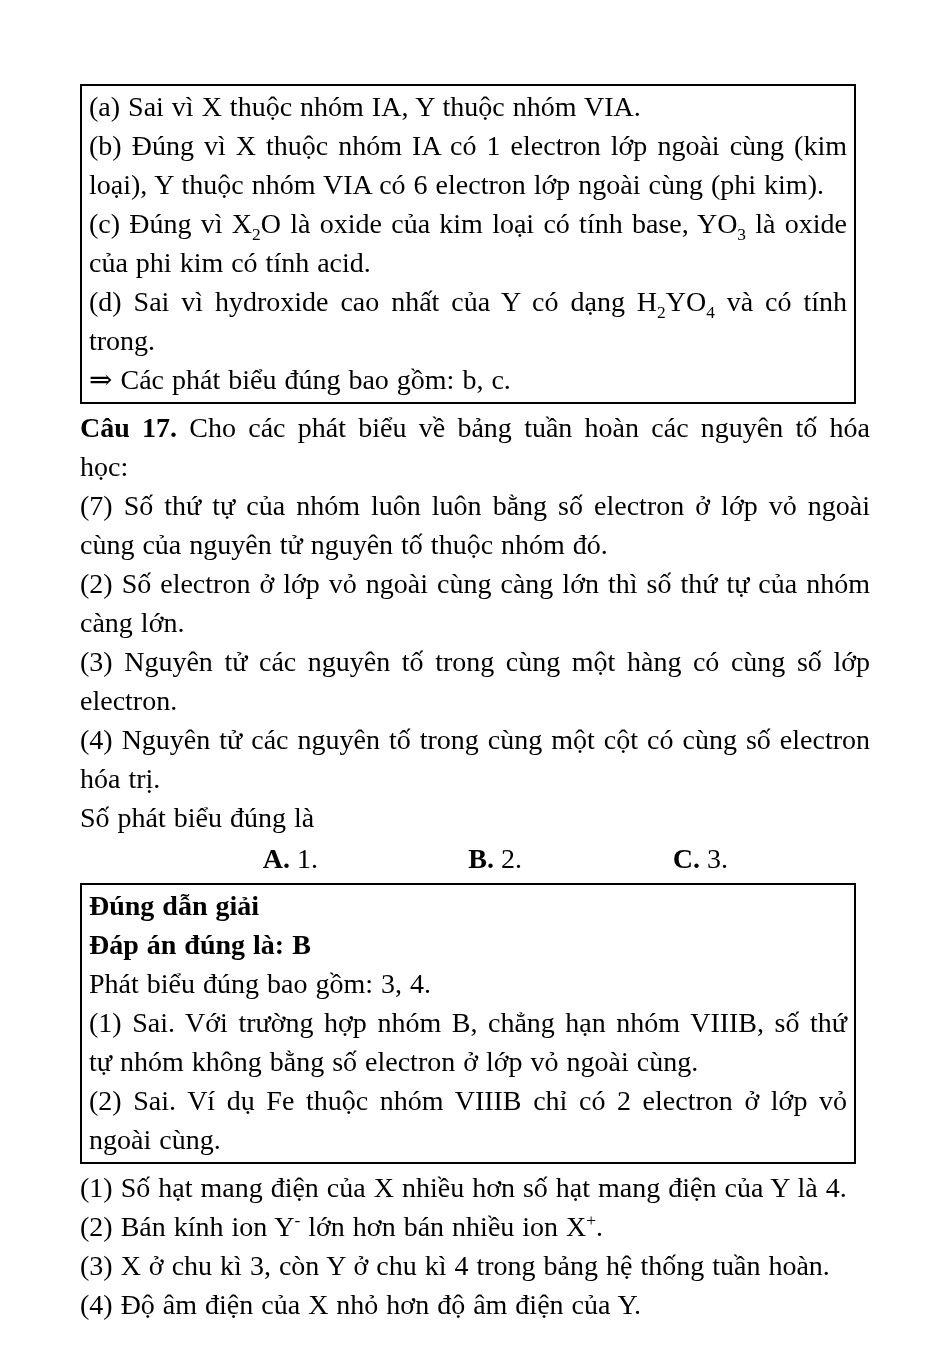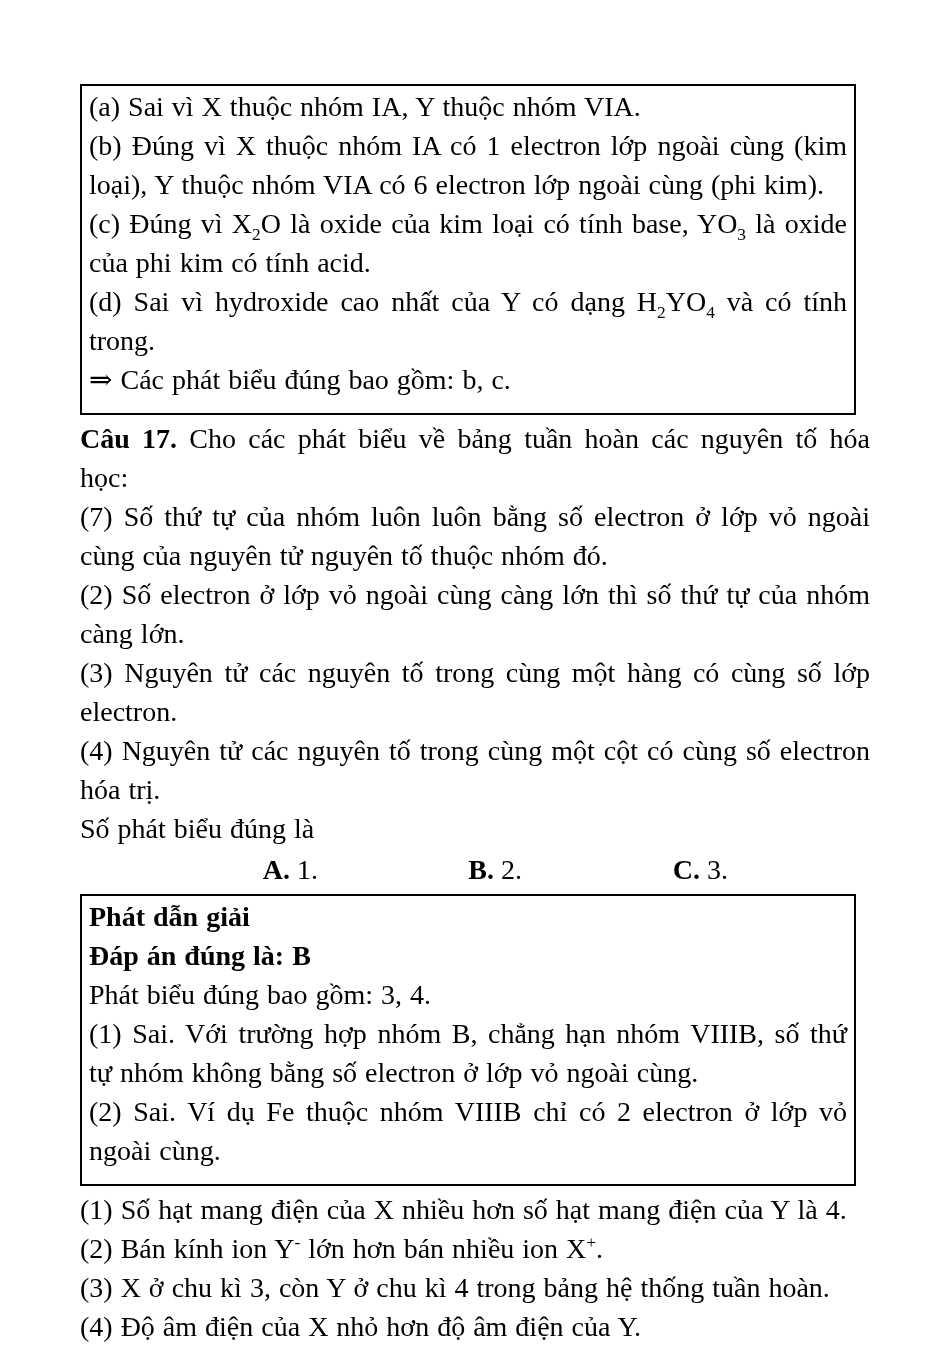--- a/index.html
+++ b/index.html
@@ -21,21 +21,21 @@
   }
   .para {
     font-size: 28px;
     line-height: 39px;
     margin: 0;
     text-align: justify;
     word-spacing: 1px;
   }
   .box {
     border: 2px solid #000000;
-    padding: 1px 7px 14px 7px;
+    padding: 1px 7px 3px 7px;
     margin: 0 14px 3px 0;
   }
   .box .para {
     line-height: 39px;
   }
   .section {
     margin-top: 4px;
   }
   .options-row {
     display: grid;
@@ -75,21 +75,21 @@
     <p class="para"><span>(4) Nguyên tử các nguyên tố trong cùng một cột có cùng số electron hóa trị.</span></p>
     <p class="para"><span>Số phát biểu đúng là</span></p>
     <div class="options-row">
       <span class="option"><span class="seg-b">A.</span><span> 1.</span></span>
       <span class="option"><span class="seg-b">B.</span><span> 2.</span></span>
       <span class="option"><span class="seg-b">C.</span><span> 3.</span></span>
     </div>
   </div>
 
   <div class="box">
-    <p class="para"><span class="seg-b">Phát dẫn giải</span></p>
+    <p class="para"><span class="seg-b">Đúng dẫn giải</span></p>
     <p class="para"><span class="seg-b">Đáp án đúng là: B</span></p>
     <p class="para"><span>Phát biểu đúng bao gồm: 3, 4.</span></p>
     <p class="para"><span>(1) Sai. Với trường hợp nhóm B, chẳng hạn nhóm VIIIB, số thứ tự nhóm không bằng số electron ở lớp vỏ ngoài cùng.</span></p>
     <p class="para"><span>(2) Sai. Ví dụ Fe thuộc nhóm VIIIB chỉ có 2 electron ở lớp vỏ ngoài cùng.</span></p>
   </div>
 
   <div class="section">
     <p class="para"><span>(1) Số hạt mang điện của X nhiều hơn số hạt mang điện của Y là 4.</span></p>
     <p class="para"><span>(2) Bán kính ion Y</span><sup>-</sup><span> lớn hơn bán nhiều ion X</span><sup>+</sup><span>.</span></p>
     <p class="para"><span>(3) X ở chu kì 3, còn Y ở chu kì 4 trong bảng hệ thống tuần hoàn.</span></p>

